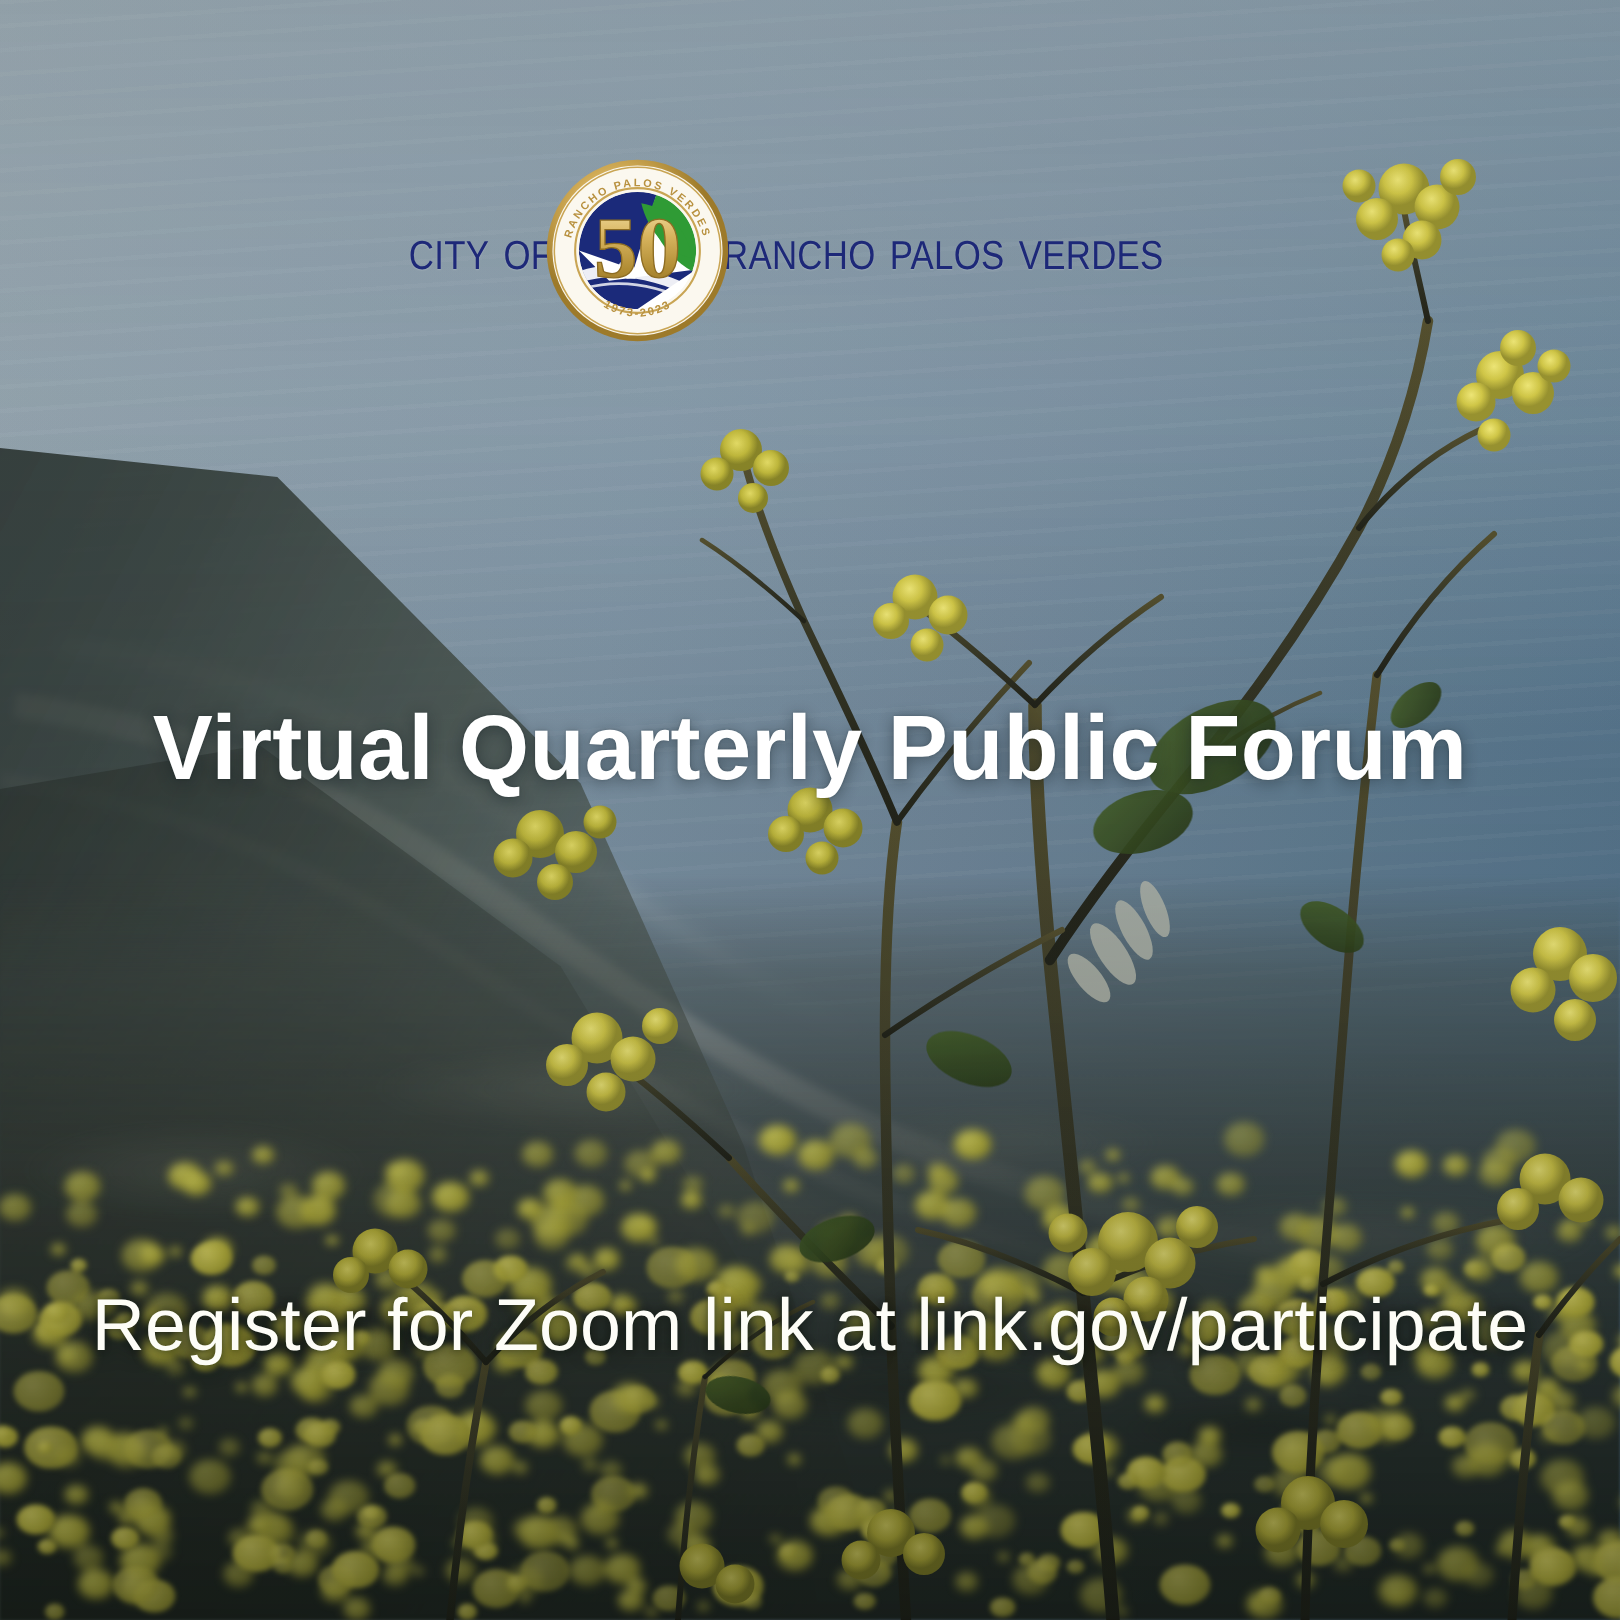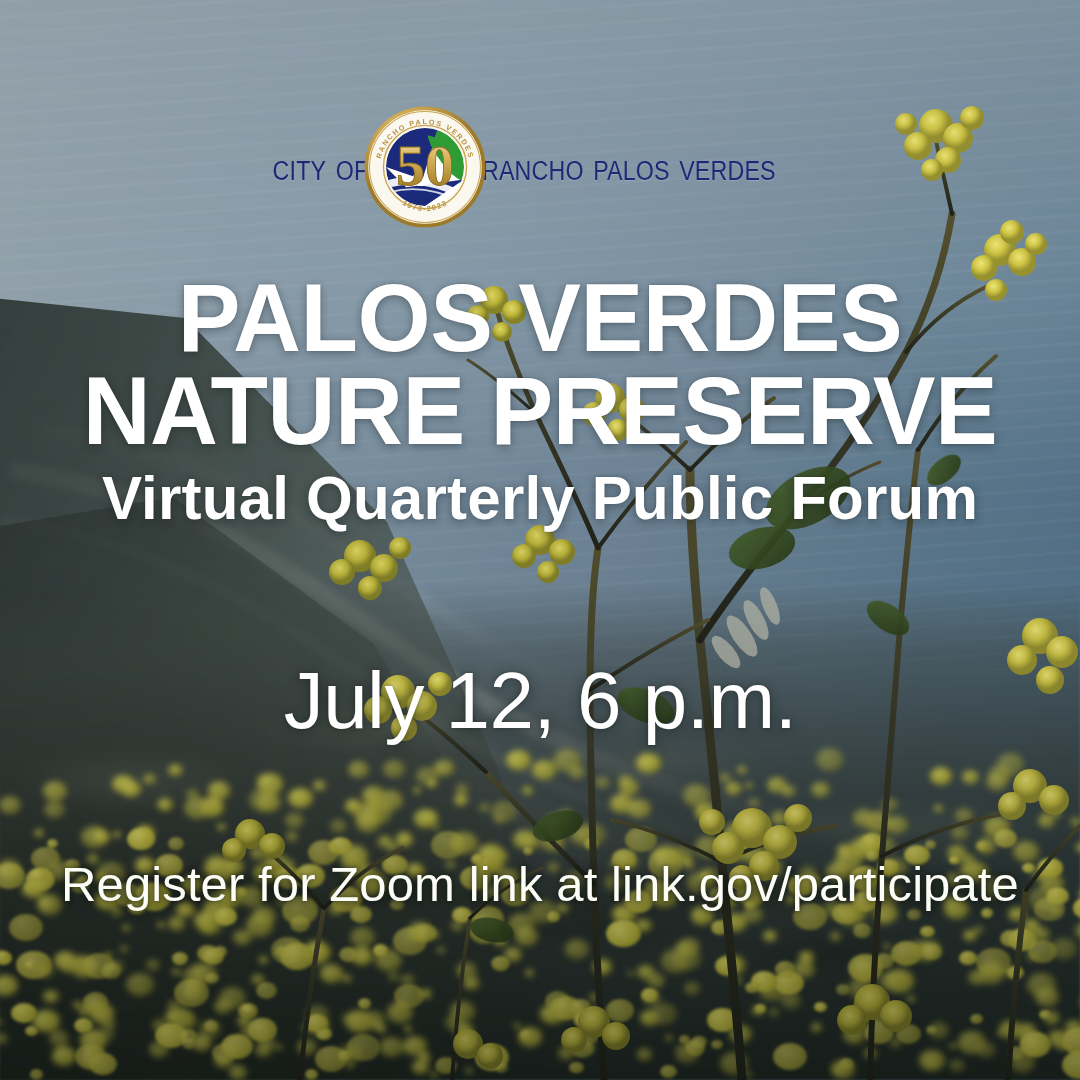--- a/index.html
+++ b/index.html
@@ -1094,25 +1094,20 @@
           <textPath href="#arcTop" startOffset="50%" text-anchor="middle">RANCHO PALOS VERDES</textPath>
         </text>
         <text font-family="Liberation Sans, sans-serif" font-size="12" font-weight="700" letter-spacing="2.2" fill="#b8913f">
           <textPath href="#arcBot" startOffset="50%" text-anchor="middle">1973-2023</textPath>
         </text>
       </svg>
 
       <span class="logo-name">Rancho Palos Verdes</span>
     </div>
 
-    <div class="headline">
-      <span class="l1">PALOS VERDES</span>
-      <span class="l2">NATURE PRESERVE</span>
-    </div>
 
     <div class="subhead">Virtual Quarterly Public Forum</div>
 
-    <div class="date">July 12, 6 p.m.</div>
 
     <div class="register">Register for Zoom link at link.gov/participate</div>
 
   </div>
 </div>
 
 </body></html>

